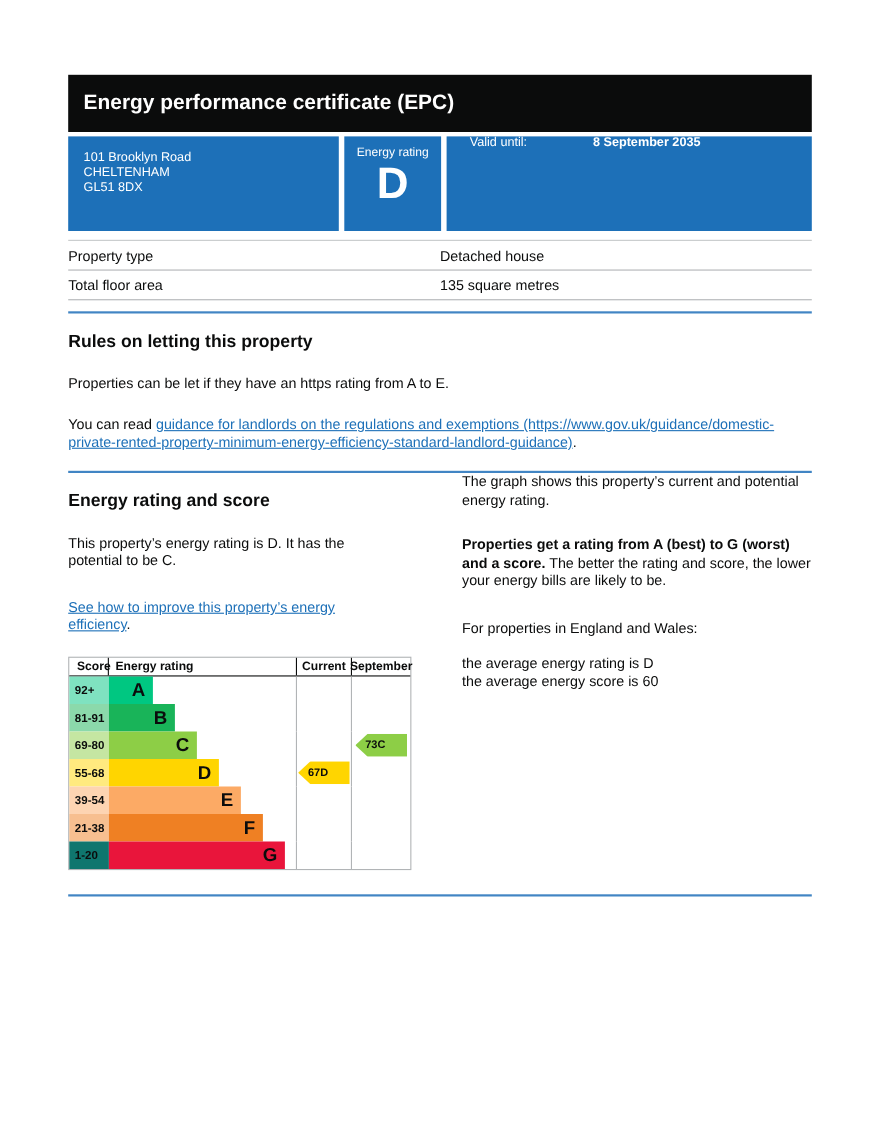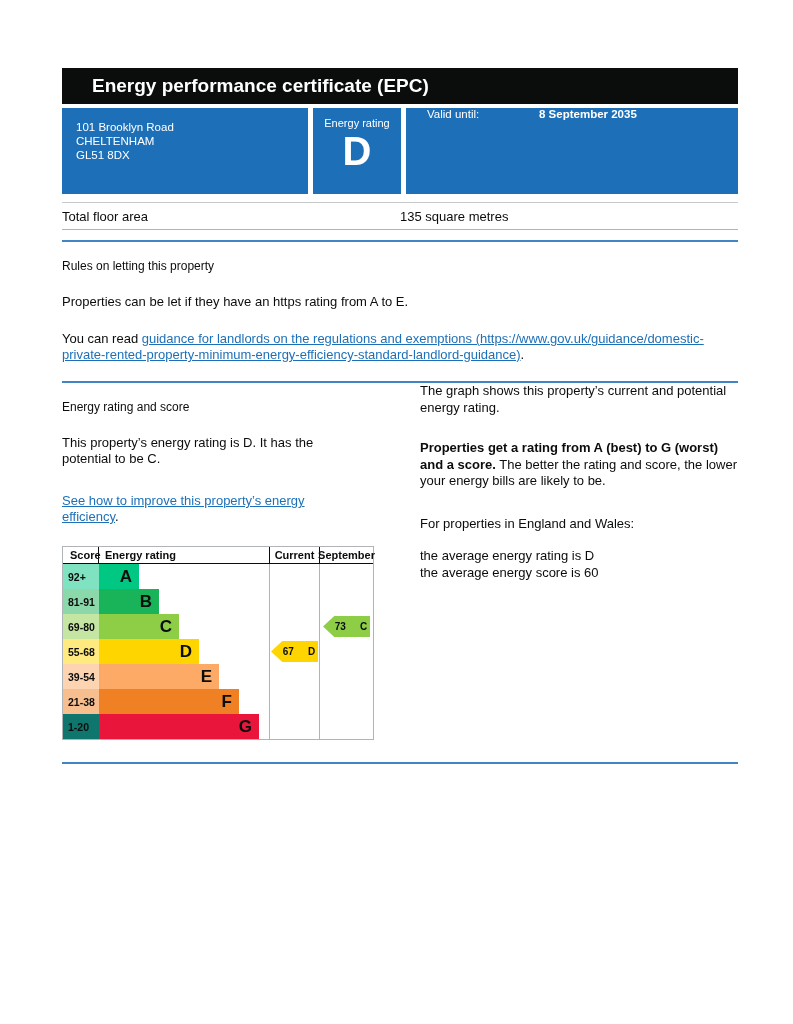--- a/index.html
+++ b/index.html
@@ -8,24 +8,24 @@
     font-family: "Liberation Sans", sans-serif;
     color: #0b0c0c;
     font-size: 13px;
   }
   .page { width: 676px; margin: 68px 0 0 62px; }
 
   
   .title-bar {
     background: #0b0c0c;
     color: #ffffff;
-    height: 36px;
-    display: flex;
-    align-items: center;
-    padding: 0 30px;
+    height: 52px;
+    display: flex;
+    align-items: center;
+    padding: 0 14px;
     font-size: 19px;
     font-weight: bold;
     margin-bottom: 4px;
   }
 
   
   .summary {
     display: grid;
     grid-template-columns: 246px 88px 1fr;
     gap: 5px;
@@ -58,21 +58,21 @@
   }
   .prop-row .prop-label { flex: 0 0 50%; }
 
   
   .blue-rule { border: none; height: 2px; background: #4185c4; }
   .rule-1 { margin-top: 10px; }
   .rule-2 { margin-top: 18px; }
   .rule-3 { margin-top: 22px; }
 
   
-  h2.section-heading { font-size: 12px; font-weight: normal; margin-top: 17px; }
+  h2.section-heading { font-size: 16px; font-weight: bold; margin-top: 17px; }
   .rules-section p { margin-top: 21px; line-height: 16px; }
   a.gov-link { color: #1d70b8; text-decoration: underline; }
   p.link-para { overflow-wrap: break-word; }
 
   .two-col { display: flex; margin-top: 0; }
   .col-left { flex: 0 0 358px; }
   .col-right { flex: 1; }
   .col-left p { margin-top: 21px; line-height: 16px; width: 300px; }
   .col-left .improve-link-para { margin-top: 26px; width: 290px; }
   .col-right p { line-height: 16.5px; }
@@ -128,22 +128,21 @@
     display: flex;
     align-items: center;
     justify-content: center;
   }
   .rating-arrow {
     width: 47px;
     height: 21px;
     clip-path: polygon(0 50%, 24% 0, 100% 0, 100% 100%, 24% 100%);
     display: flex;
     align-items: center;
-    justify-content: center;
-    gap: 14px;
+    gap: 0;
     padding-left: 9px;
     font-size: 10px;
     font-weight: bold;
     color: #0b0c0c;
   }
 </style>
 </head>
 <body>
 
 <div class="page">
@@ -164,20 +163,24 @@
     </div>
     <div class="meta-col">
       <div class="blue-box meta-row">
         <span class="meta-label">Valid until:</span>
         <span class="meta-value">8 September 2035</span>
       </div>
     </div>
   </div>
 
   <div class="prop-table">
+    <div class="prop-row">
+      <span class="prop-label">Property type</span>
+      <span class="prop-value">Detached house</span>
+    </div>
     <div class="prop-row">
       <span class="prop-label">Total floor area</span>
       <span class="prop-value">135 square metres</span>
     </div>
   </div>
 
   <hr class="blue-rule rule-1">
 
   <div class="rules-section">
     <h2 class="section-heading">Rules on letting this property</h2>

